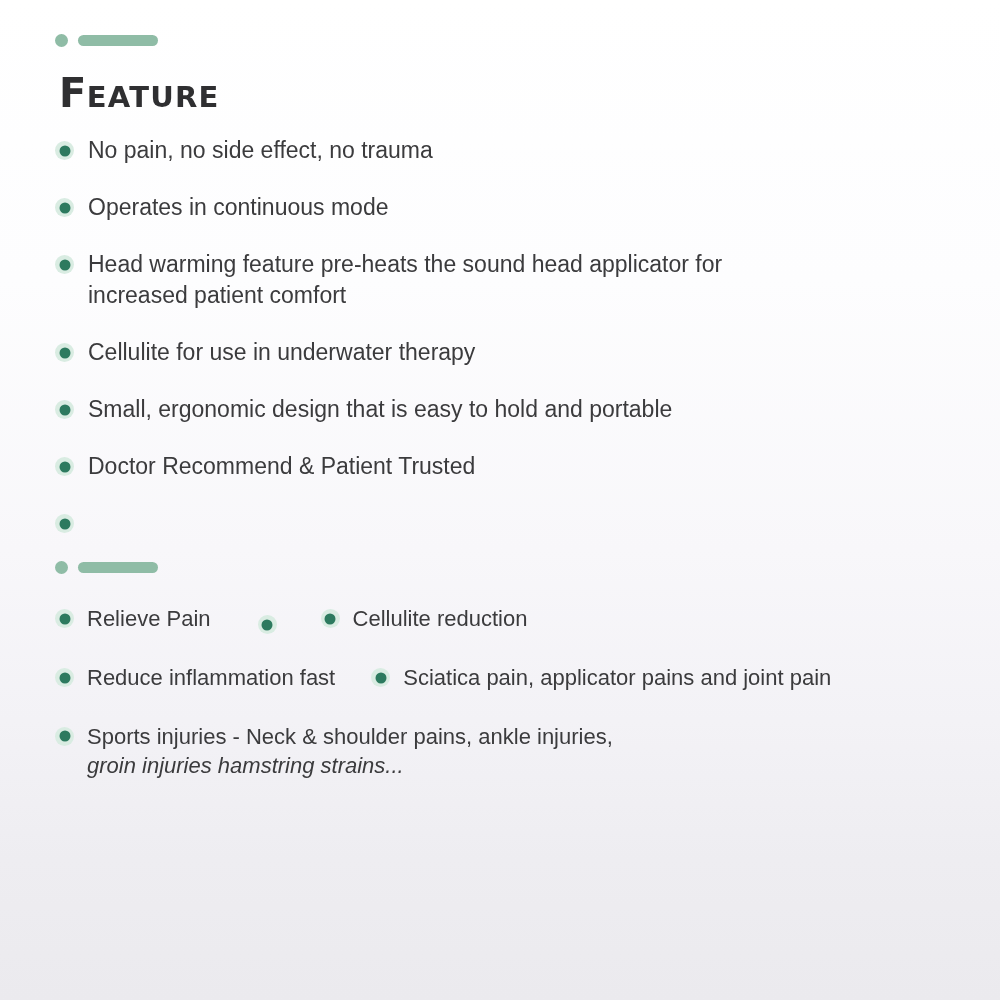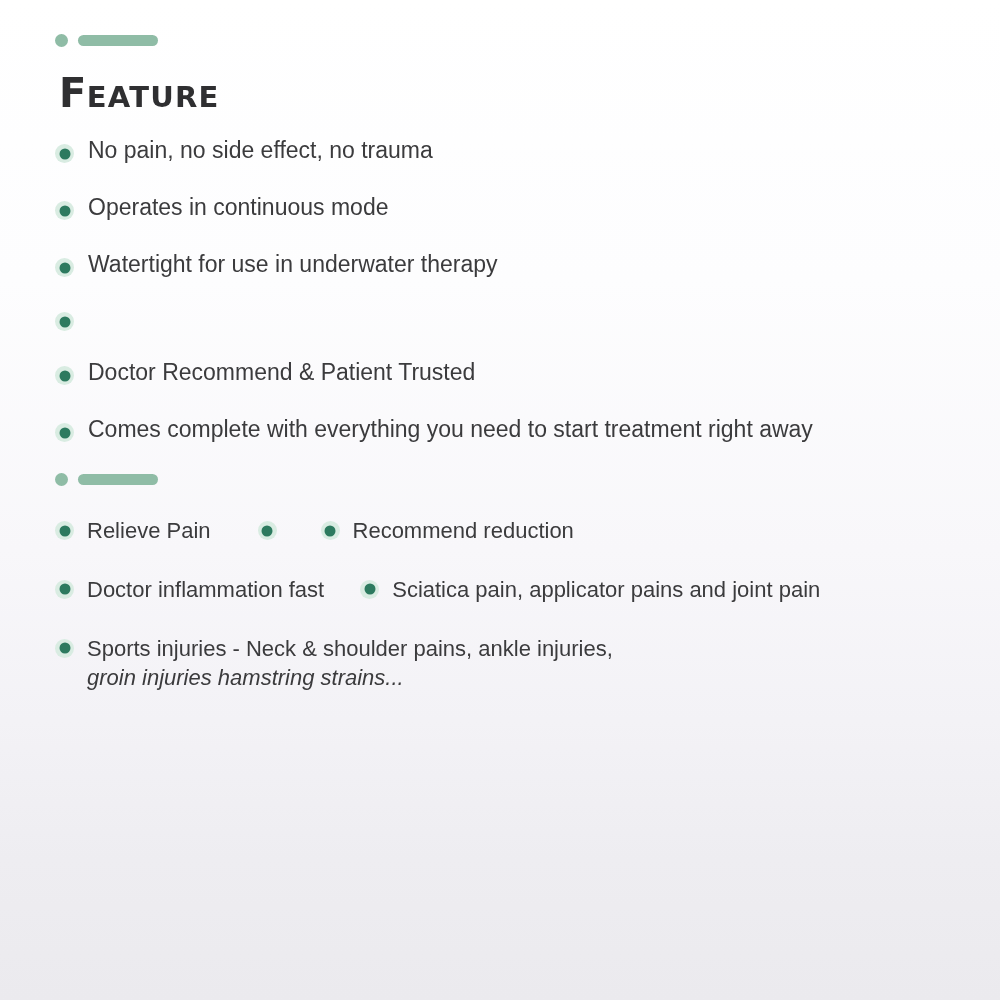--- a/index.html
+++ b/index.html
@@ -93,38 +93,38 @@
     background:#2d7a5f;
   }
 
   
   #feature-list {
     list-style:none;
     margin-top:22px;
   }
   #feature-list > li {
     display:flex;
-    align-items:center;
+    align-items:flex-start;
     gap:14px;
     margin-bottom:26px;
   }
   #feature-list > li .bullet { margin-top:6px; }
   .item-text {
     font-size:23px;
     line-height:1.35;
     color:#3b3b3d;
     max-width:880px;
   }
   .item-text .l2 { display:block; }
 
   
   #applications-rows { margin-top:22px; }
   .app-row {
     display:flex;
-    align-items:flex-start;
+    align-items:flex-end;
     margin-bottom:24px;
     margin-top:29px;
   }
   .app-item {
     display:flex;
     align-items:flex-start;
     gap:13px;
   }
   .app-item .bullet { margin-top:5px; }
   .app-text {
@@ -164,37 +164,44 @@
       </li>
       <li>
         <span class="bullet"></span>
         <span class="item-text">
           <span>Operates in continuous mode</span>
         </span>
       </li>
       <li>
         <span class="bullet"></span>
         <span class="item-text">
-          <span>Watertight for use in underwater therapy</span>
-        </span>
-      </li>
-      <li>
-        <span class="bullet"></span>
+          <span>Head warming feature pre-heats the sound head applicator for</span>
+          <span class="l2">increased patient comfort</span>
+        </span>
+      </li>
+      <li>
+        <span class="bullet"></span>
+        <span class="item-text">
+          <span>Cellulite for use in underwater therapy</span>
+        </span>
+      </li>
+      <li>
+        <span class="bullet"></span>
+        <span class="item-text">
+          <span>Small, ergonomic design that is easy to hold and portable</span>
+        </span>
       </li>
       <li>
         <span class="bullet"></span>
         <span class="item-text">
           <span>Doctor Recommend &amp; Patient Trusted</span>
         </span>
       </li>
       <li>
         <span class="bullet"></span>
-        <span class="item-text">
-          <span>Comes complete with everything you need to start treatment right away</span>
-        </span>
       </li>
     </ul>
   </div>
 
   <div style="margin-top:22px;">
 
     <div class="deco">
       <span class="deco-dot"></span>
       <span class="deco-bar"></span>
     </div>
@@ -207,28 +214,28 @@
           <span class="bullet"></span>
           <span class="app-text">Relieve Pain</span>
         </span>
         <span class="gap-a"></span>
         <span class="app-item">
           <span class="bullet"></span>
         </span>
         <span class="gap-b"></span>
         <span class="app-item">
           <span class="bullet"></span>
-          <span class="app-text">Recommend reduction</span>
+          <span class="app-text">Cellulite reduction</span>
         </span>
       </div>
 
       <div class="app-row">
         <span class="app-item">
           <span class="bullet"></span>
-          <span class="app-text">Doctor inflammation fast</span>
+          <span class="app-text">Reduce inflammation fast</span>
         </span>
         <span class="gap-c"></span>
         <span class="app-item">
           <span class="bullet"></span>
           <span class="app-text">Sciatica pain, applicator pains and joint pain</span>
         </span>
       </div>
 
       <div class="app-row">
         <span class="app-item">

